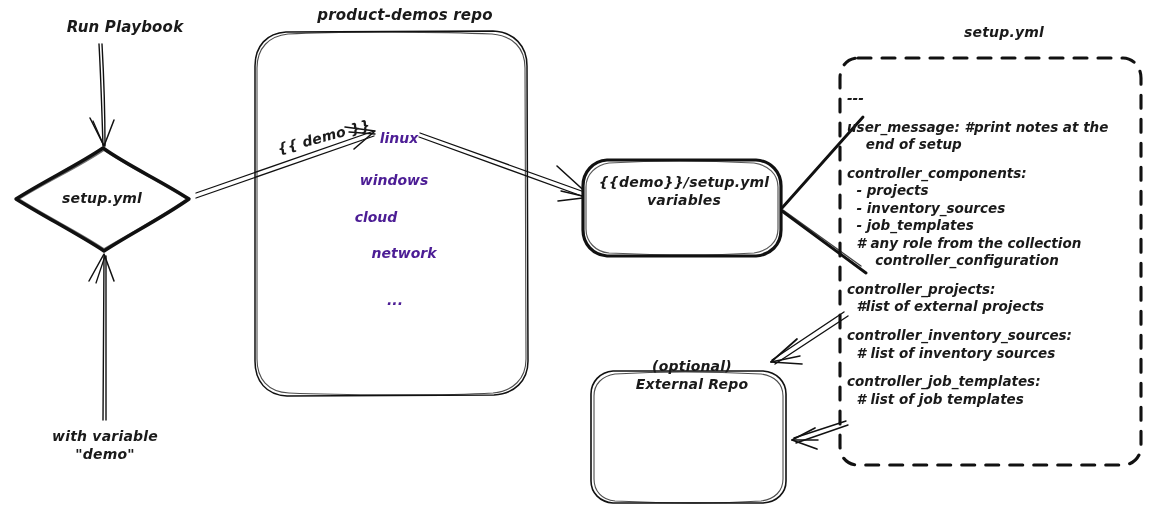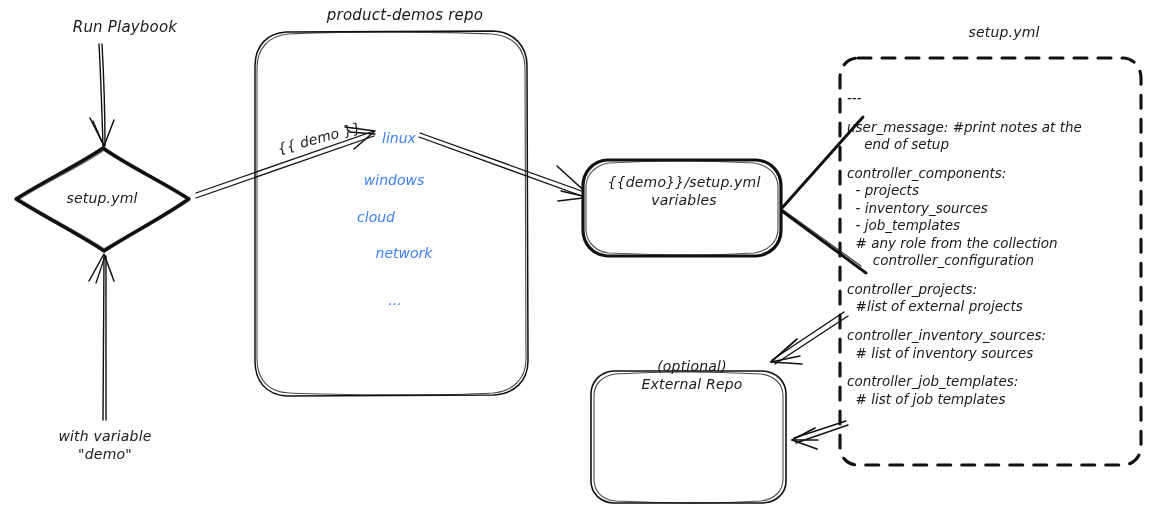--- a/index.html
+++ b/index.html
@@ -7,20 +7,21 @@
     padding: 0;
     background: #ffffff;
   }
   #canvas {
     position: relative;
     width: 1151px;
     height: 505px;
     background: #ffffff;
     overflow: hidden;
     font-family: "DejaVu Sans", sans-serif;
+    font-weight: bold;
   }
   #sketch {
     position: absolute;
     left: 0; top: 0;
     width: 1151px;
     height: 505px;
   }
   .lbl {
     position: absolute;
     color: #1a1a1a;
@@ -42,21 +43,21 @@
   #t-vars-box       { left: 684px; top: 174px; font-size: 14px; }
   #t-setupyml-title { left: 1004px; top: 24px; font-size: 14px; }
   #t-ext-title      { left: 692px; top: 318px; font-size: 14px; margin-top: 40px; }
   #t-ext-body       { left: 606px; top: 400px; font-size: 14px; }
 
   .repo-item {
     position: absolute;
     font-size: 14px;
     text-align: center;
     transform: translateX(-50%);
-    color: #3b82f6;
+    color: #4c1d95;
     font-family: "DejaVu Sans", sans-serif;
     font-style: italic;
     white-space: pre;
   }
 
   #yml-body {
     position: absolute;
     left: 847px;
     top: 90px;
     width: 290px;

